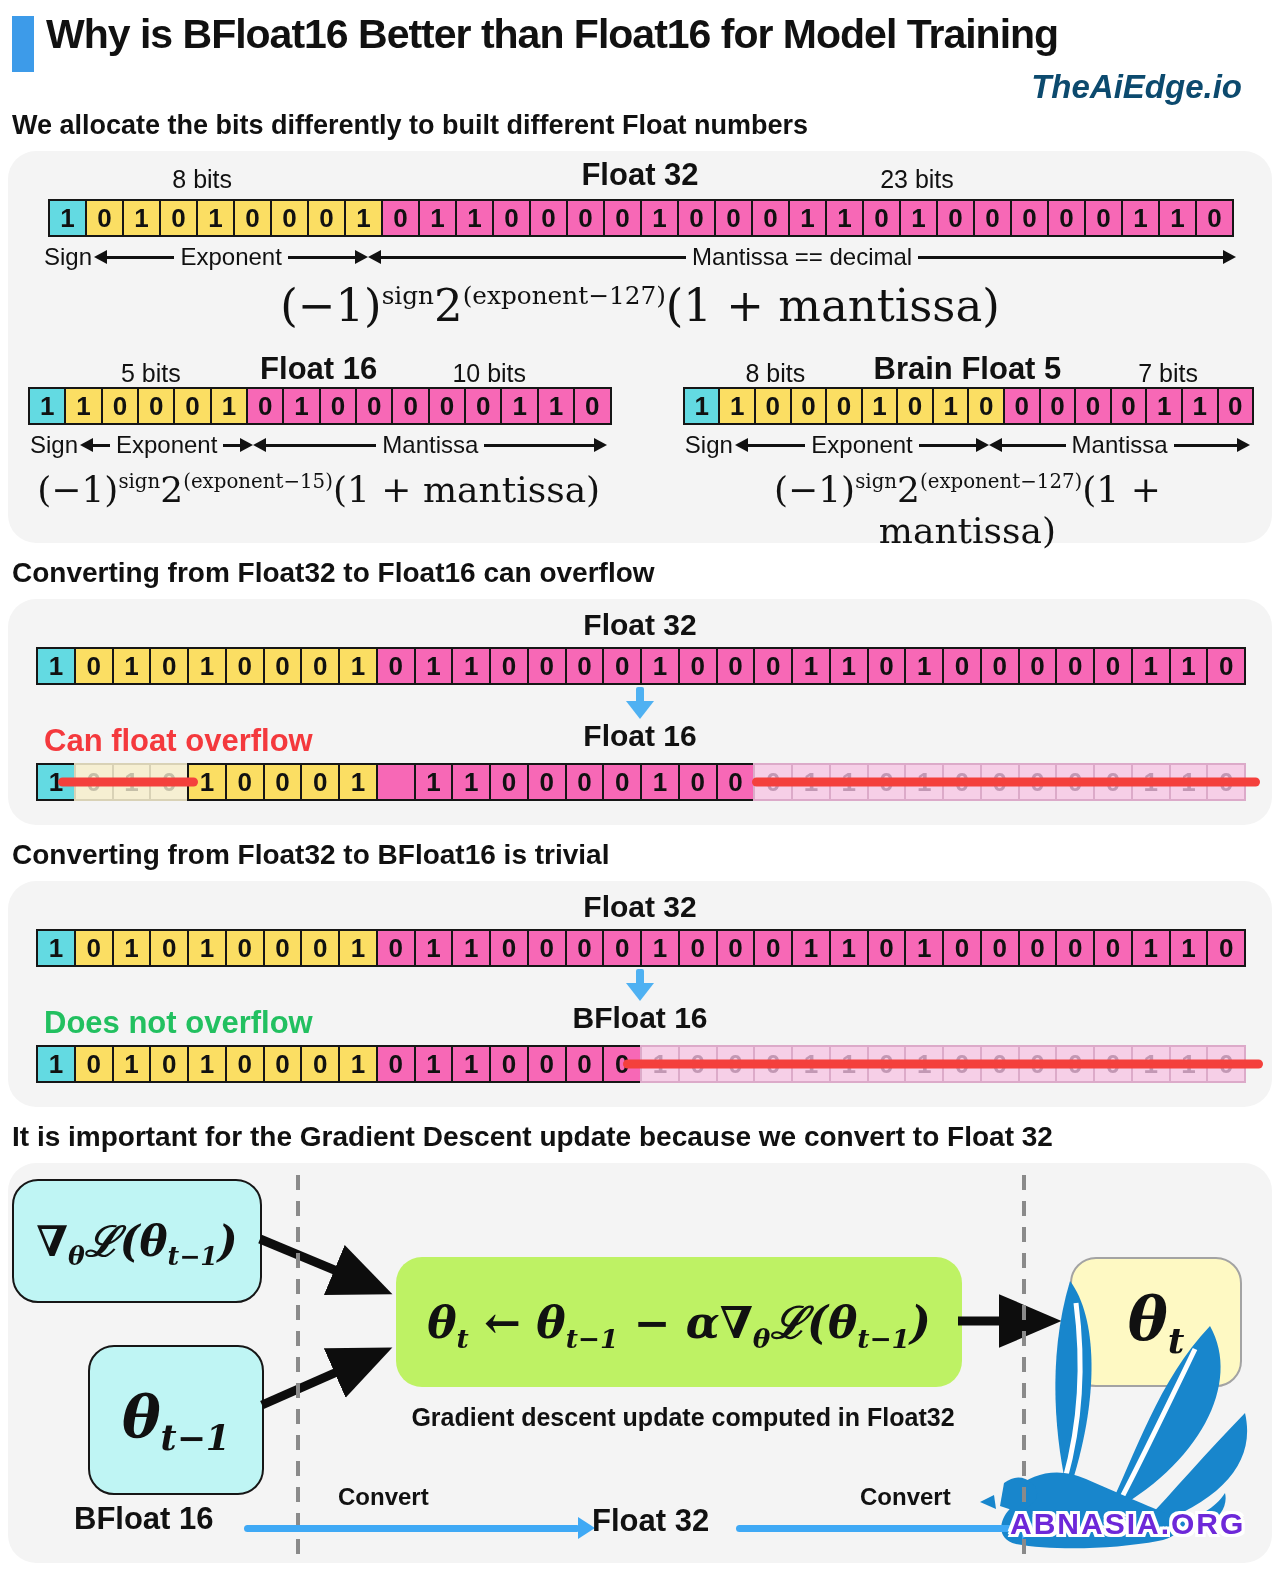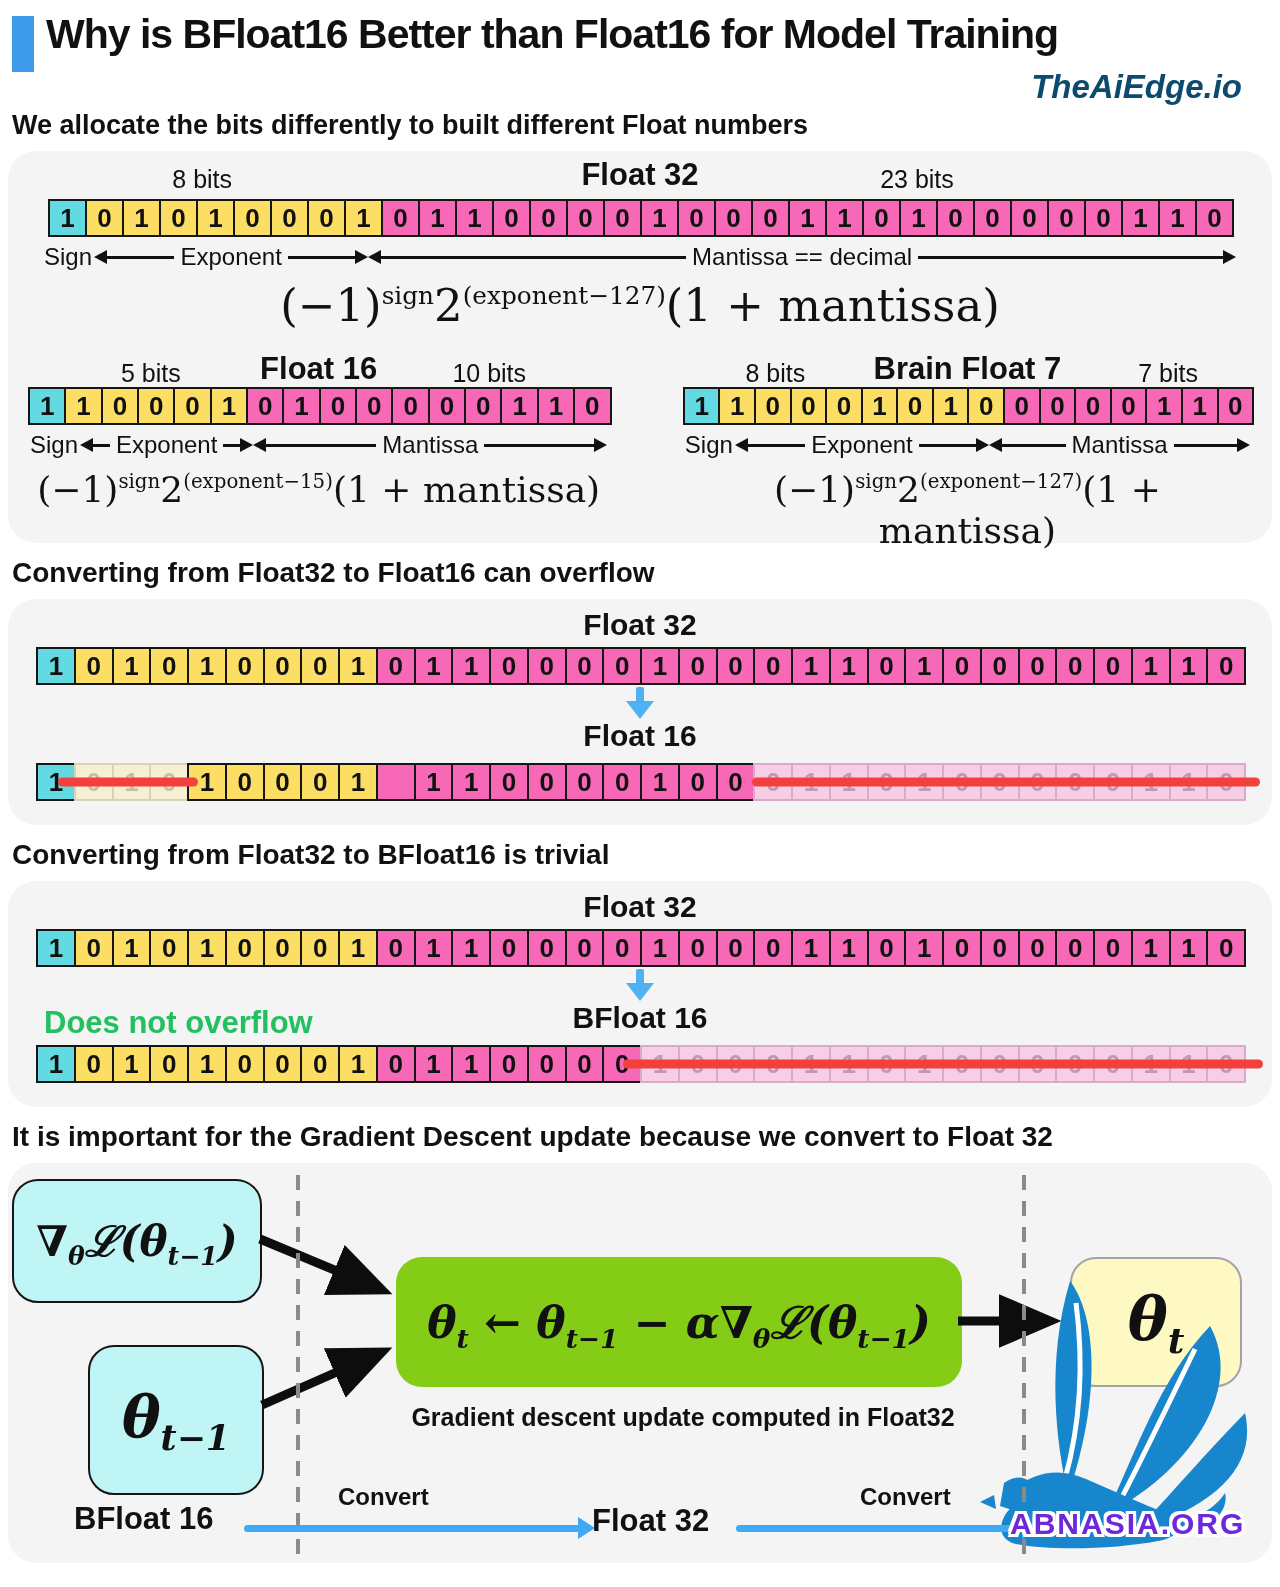--- a/index.html
+++ b/index.html
@@ -70,21 +70,21 @@
   .down-arrow::after { content:""; position:absolute; left:1px; top:14px; width:0; height:0;
        border-left:14px solid transparent; border-right:14px solid transparent; border-top:18px solid #4fb1f2; }
   .conv-lblrow { position:relative; height:42px; }
   .conv-lblrow .dst { position:absolute; left:50%; transform:translateX(-50%); top:0; font-size:30px; font-weight:800; }
   .warn { position:absolute; left:36px; top:4px; font-size:31px; font-weight:800; color:#f4393d; }
   .ok   { position:absolute; left:36px; top:4px; font-size:31px; font-weight:800; color:#22c060; }
 
   
   .box { position:absolute; border-radius:26px; display:flex; align-items:center; justify-content:center; z-index:2; }
   .box.cyan { background:#bff5f4; border:2px solid #161616; }
-  .box.orange { background:#84cc16;text-align:right; }
+  .box.orange { background:#bef264;text-align:right; }
   .box.purple { background:#fef9c3; border:2px solid #a3a3a3; }
   .m { font-family:"DejaVu Serif", serif; font-style:italic; font-weight:700; }
   .m sub { font-size:0.6em; font-style:italic; }
   .grad-m { font-size:42px; }
   .prev-m { font-size:58px; }
   .upd-m { font-size:44px; }
   .tt-m { font-size:60px; }
   .dg-svg { position:absolute; inset:0; z-index:3; }
   .caption { position:absolute; left:360px; top:240px; width:630px; text-align:center;
              font-size:25px; font-weight:800; z-index:2; }
@@ -214,21 +214,21 @@
           </div>
         </div>
         <div class="formula f-sm">
           <span>(−1)</span><sup>sign</sup><span>2</span><sup>(exponent−15)</sup><span>(1 + mantissa)</span>
         </div>
       </div>
 
       <div class="col-r">
         <div class="ftr">
           <span class="bits" style="left:11%">8 bits</span>
-          <span class="fname">Brain Float 7</span>
+          <span class="fname">Brain Float 5</span>
           <span class="bits" style="left:80%">7 bits</span>
         </div>
         <div class="bitrow">
             <div class="cell sign">1</div>
             <div class="cell exp">1</div>
             <div class="cell exp">0</div>
             <div class="cell exp">0</div>
             <div class="cell exp">0</div>
             <div class="cell exp">1</div>
             <div class="cell exp">0</div>
@@ -298,20 +298,21 @@
         <div class="cell mant">0</div>
         <div class="cell mant">0</div>
         <div class="cell mant">0</div>
         <div class="cell mant">0</div>
         <div class="cell mant">1</div>
         <div class="cell mant">1</div>
         <div class="cell mant">0</div>
       </div>
     <div class="down-arrow"></div>
     <div class="conv-lblrow">
+      <span class="warn">Can float overflow</span>
       <span class="dst">Float 16</span>
     </div>
     <div class="bitrow br-wide">
       <div class="strike" style="left:1.8%; width:11.6%;"></div>
       <div class="strike" style="left:59.3%; width:42%;"></div>
     <div class="cell sign">1</div>
         <div class="cell exp faded">0</div>
         <div class="cell exp faded">1</div>
         <div class="cell exp faded">0</div>
         <div class="cell exp">1</div>

